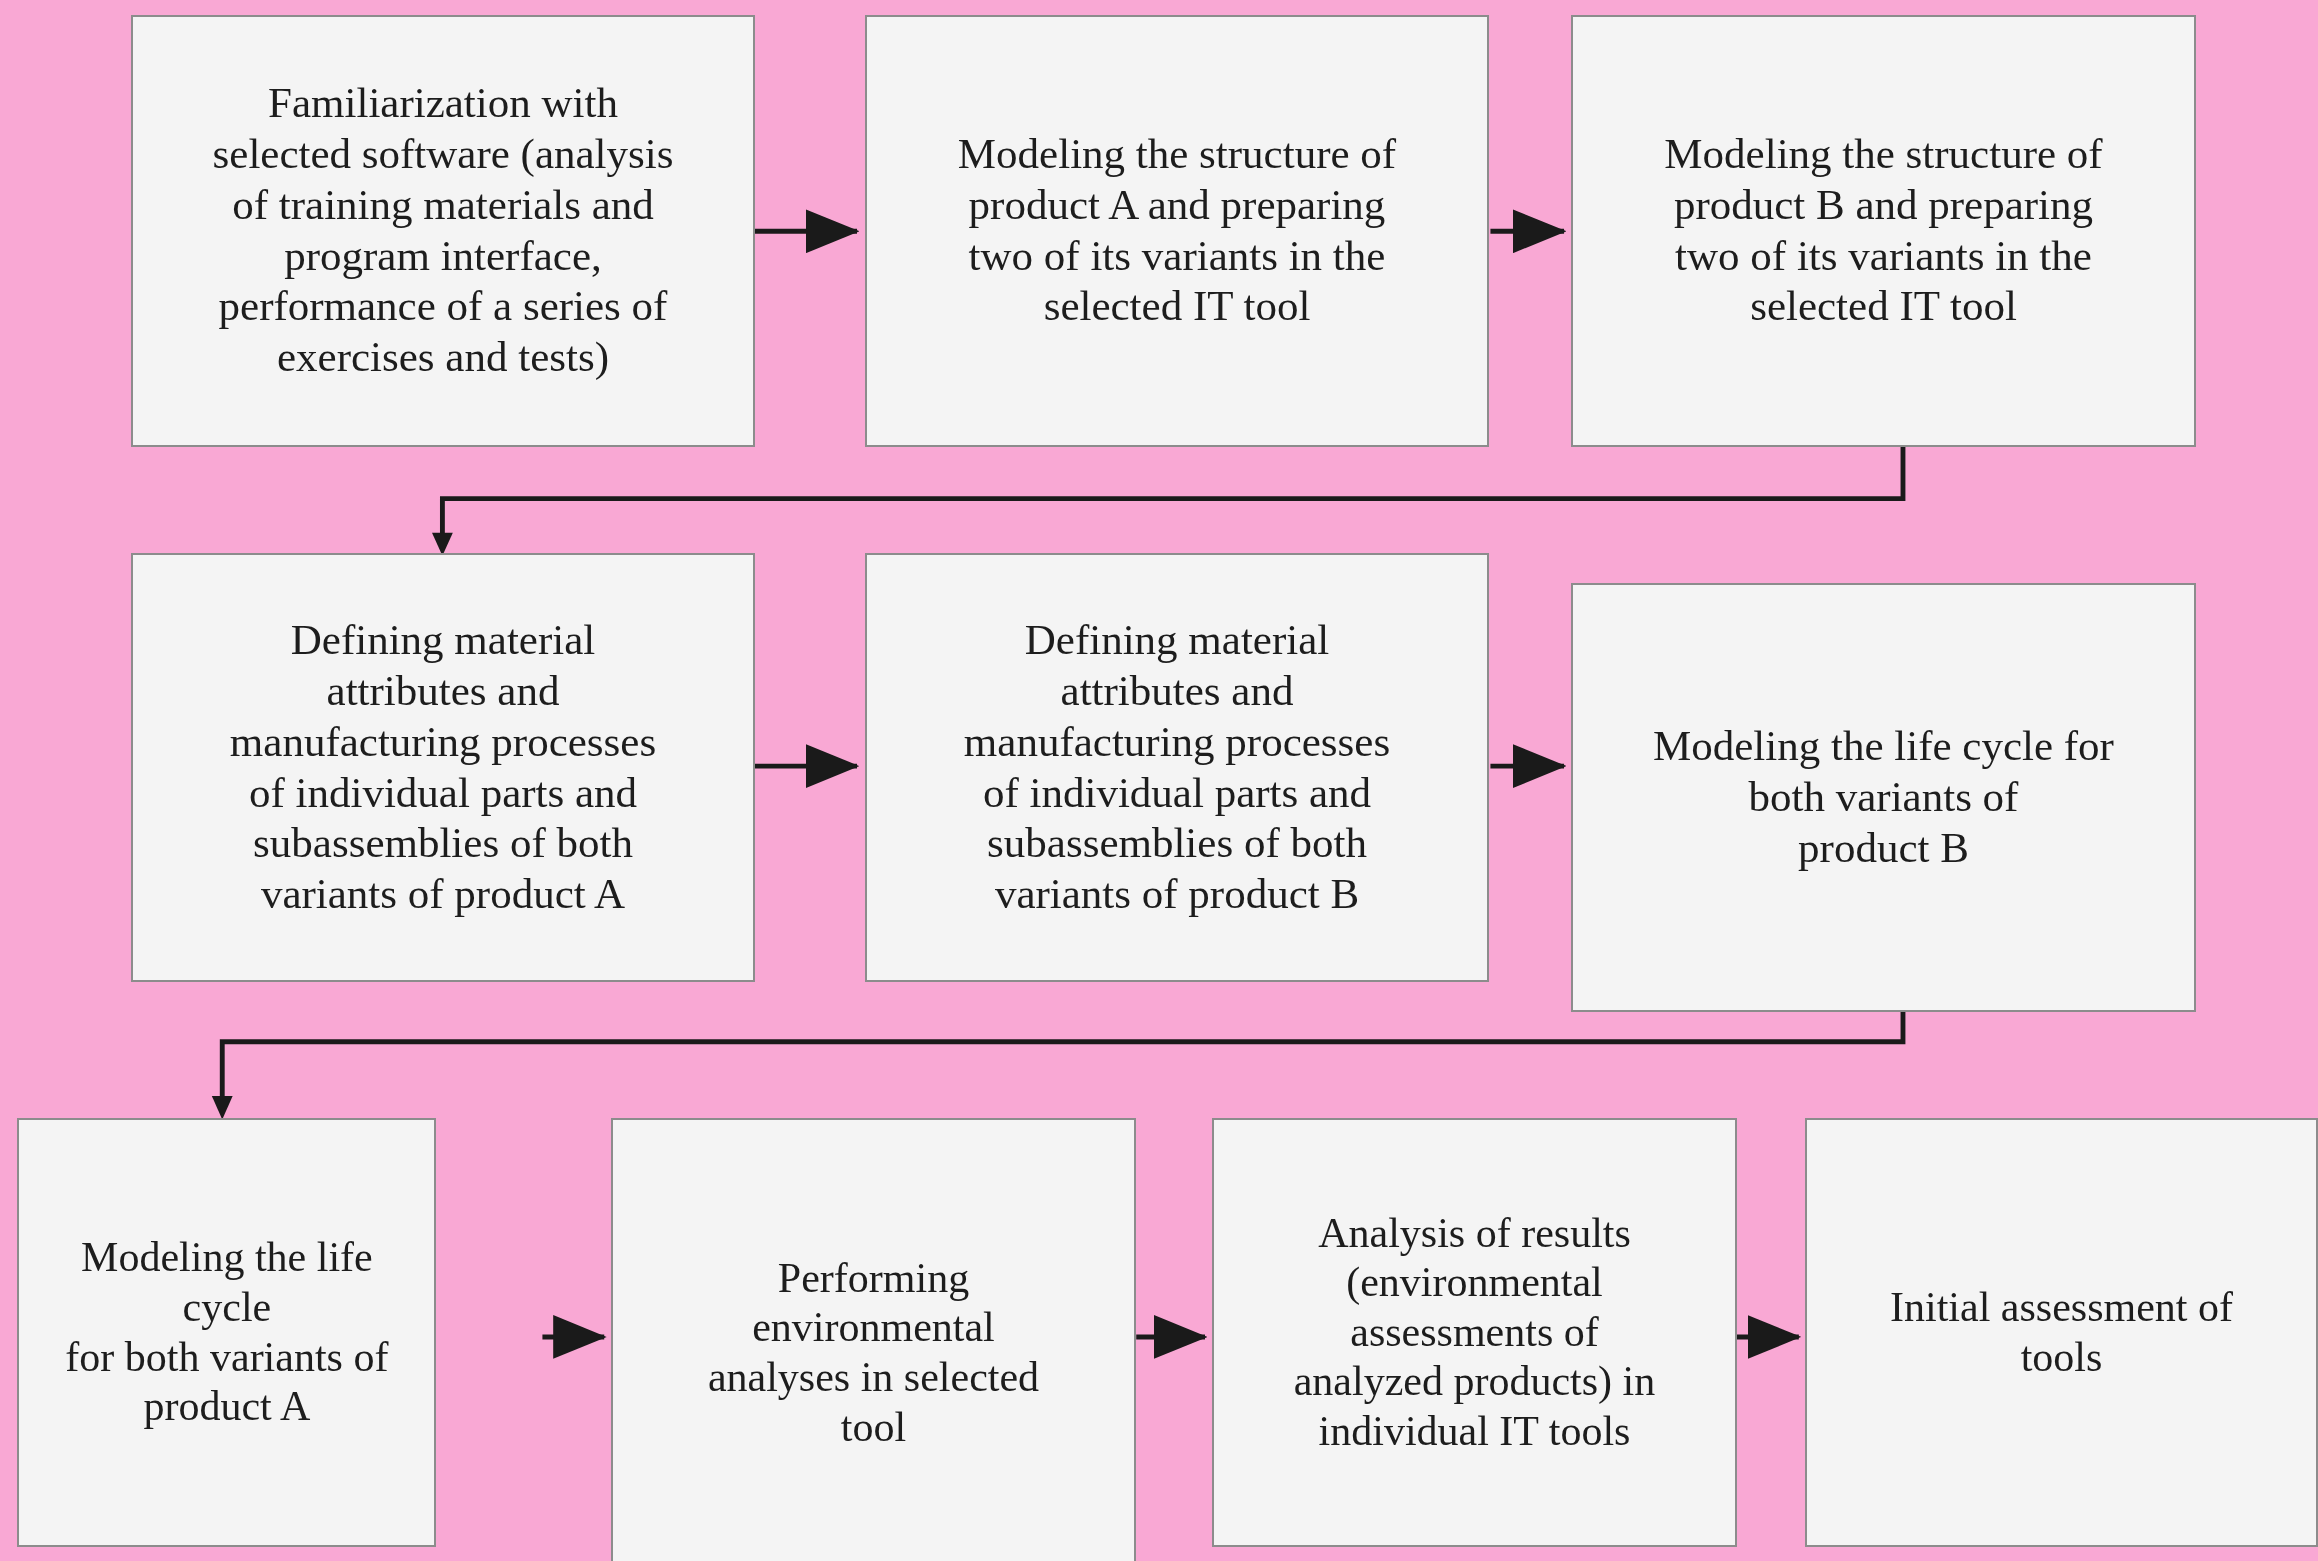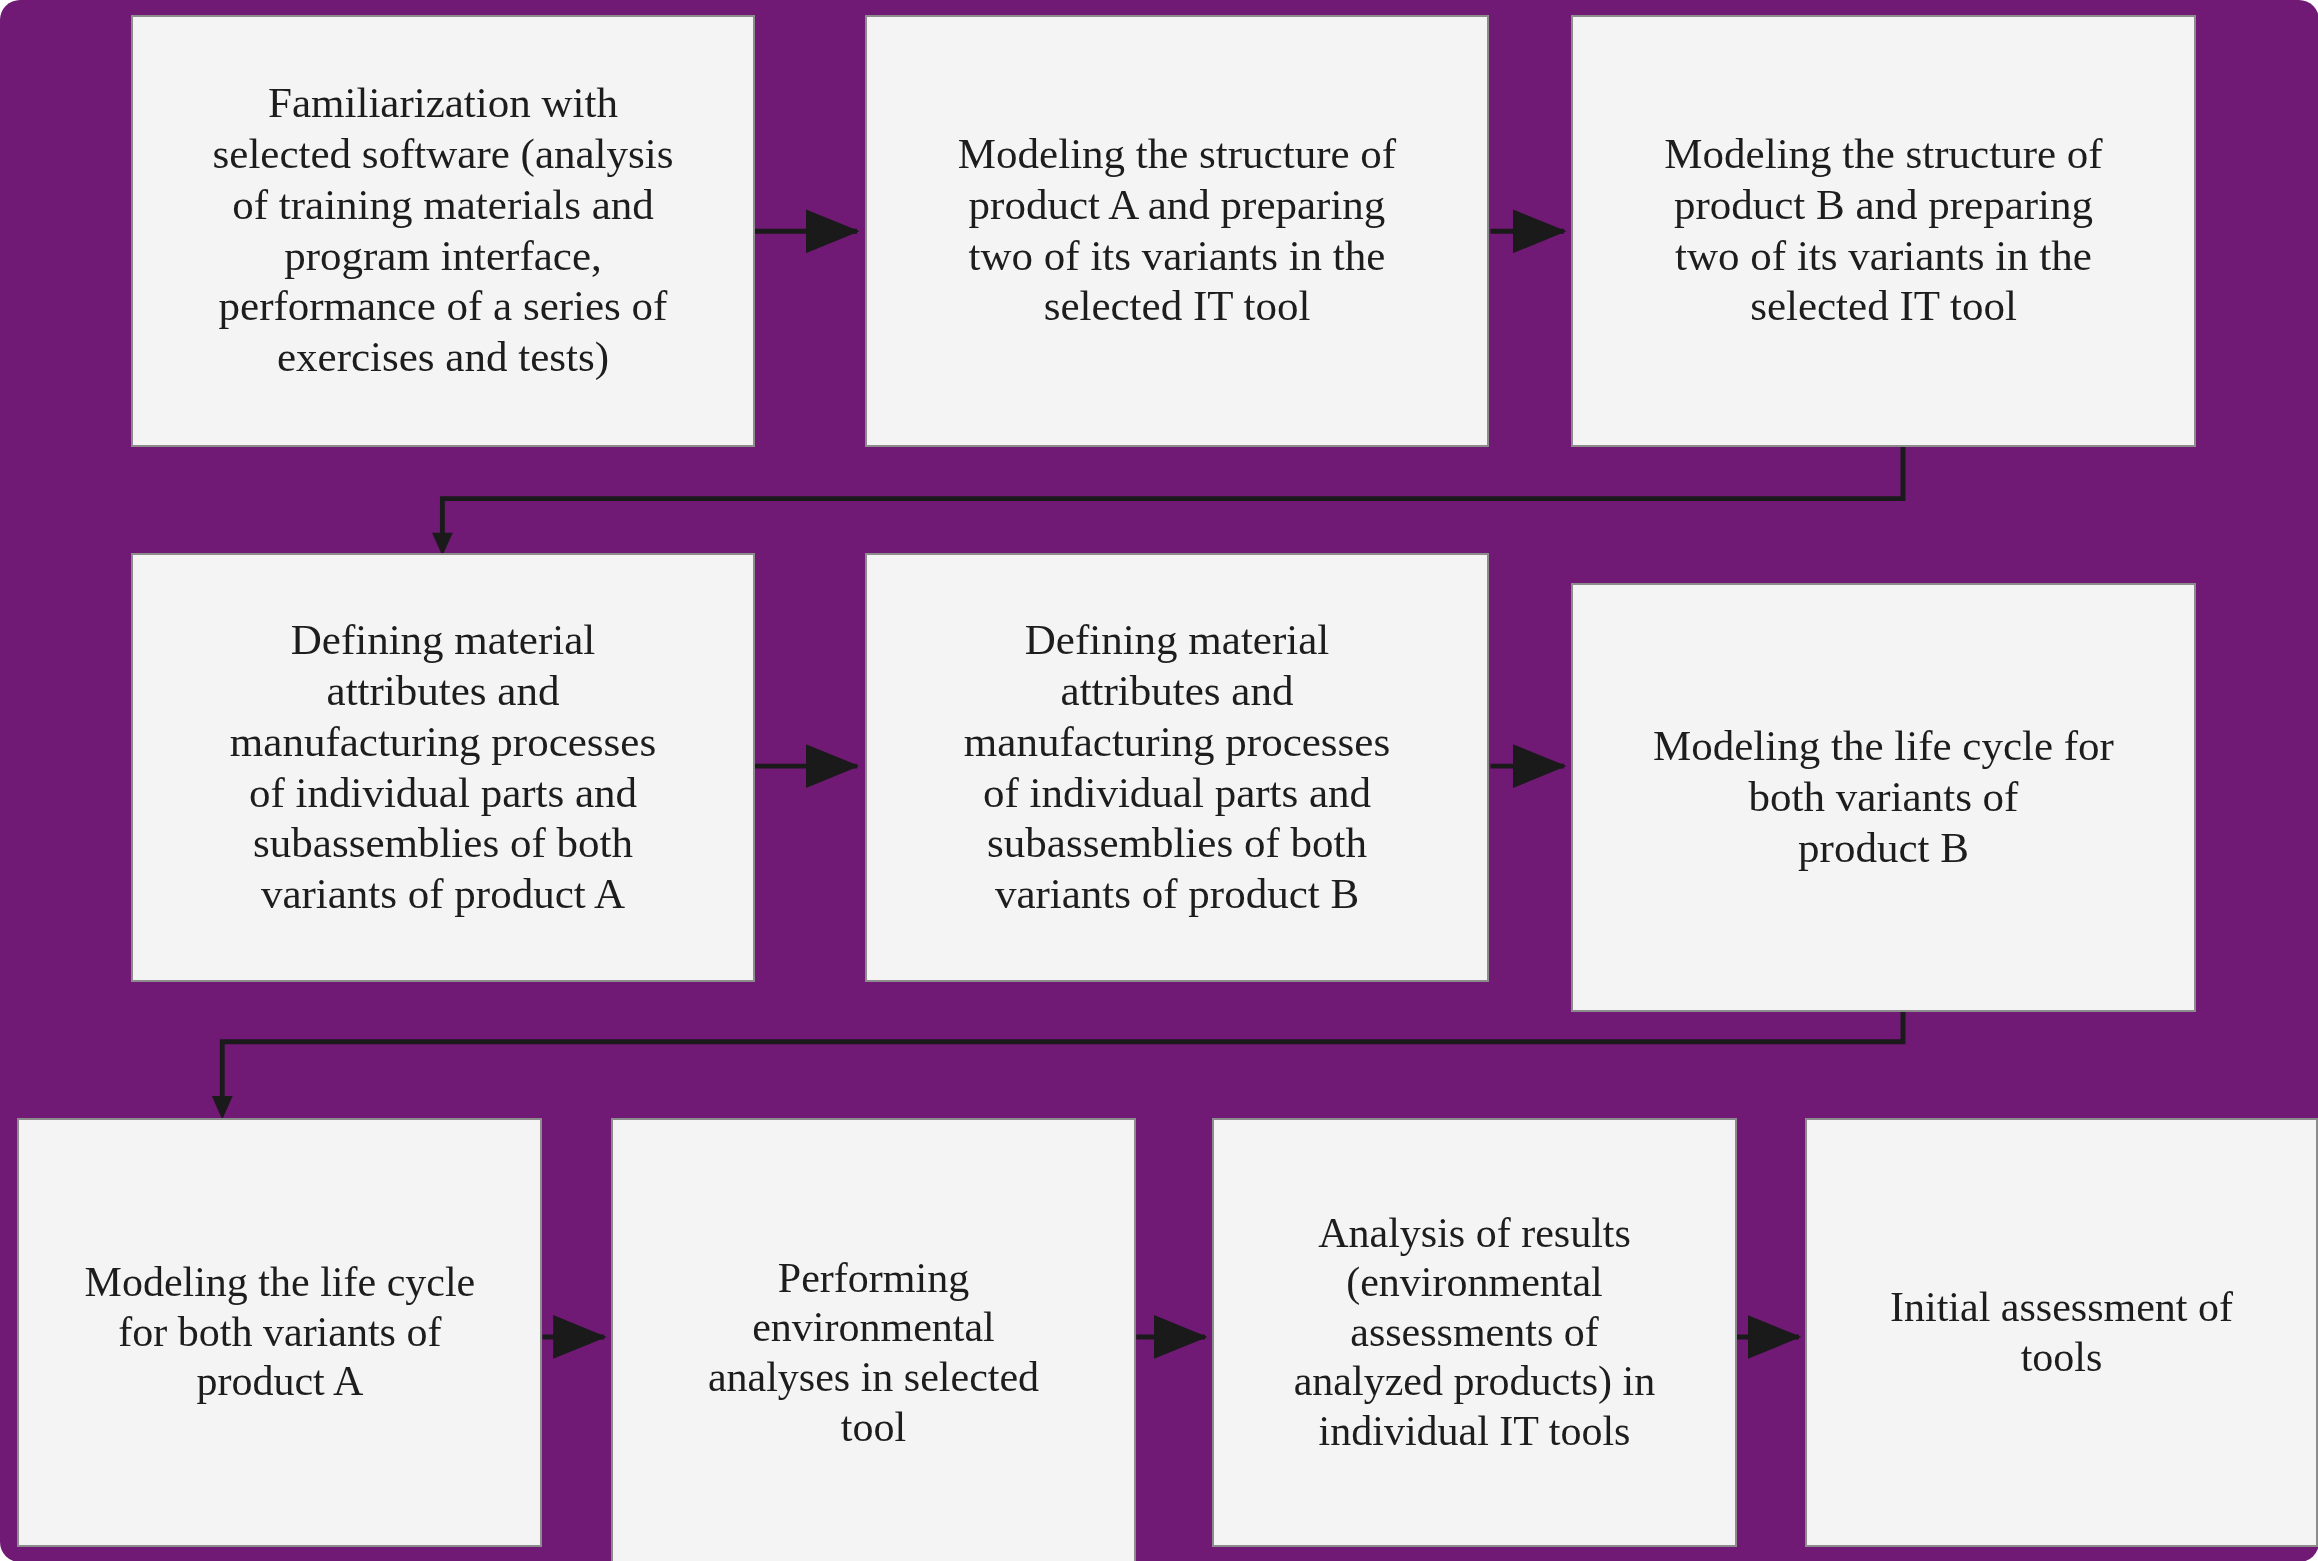--- a/index.html
+++ b/index.html
@@ -5,24 +5,23 @@
 <style>
   html, body {
     margin: 0;
     padding: 0;
     background: #ffffff;
   }
   #canvas {
     position: relative;
     width: 2319px;
     height: 1562px;
-    background: #701a75;
+    background: #f9a8d4;
     overflow: hidden;
     font-family: "Liberation Serif", "DejaVu Serif", serif;
-    border-radius: 20px;
   }
   .node {
     position: absolute;
     box-sizing: border-box;
     background: #f4f4f4;
     border: 2.1px solid #8c8c8c;
     display: flex;
     align-items: center;
     justify-content: center;
     padding: 7px 12.5px;
@@ -123,21 +122,21 @@
 subassemblies of both
 variants of product B</span>
   </div>
 
   <div class="node" style="left:1571px; top:553px; width:625px; height:429px;margin-top:30px;">
     <span class="node-label">Modeling the life cycle for
 both variants of
 product B</span>
   </div>
 
-  <div class="node tight" style="left:17.4px; top:1118px; width:525px; height:429px;">
+  <div class="node tight" style="left:17.4px; top:1118px; width:419px; height:429px;">
     <span class="node-label">Modeling the life cycle
 for both variants of
 product A</span>
   </div>
 
   <div class="node tight" style="left:611px; top:1118px; width:525px; height:470px;">
     <span class="node-label">Performing
 environmental
 analyses in selected
 tool</span>

